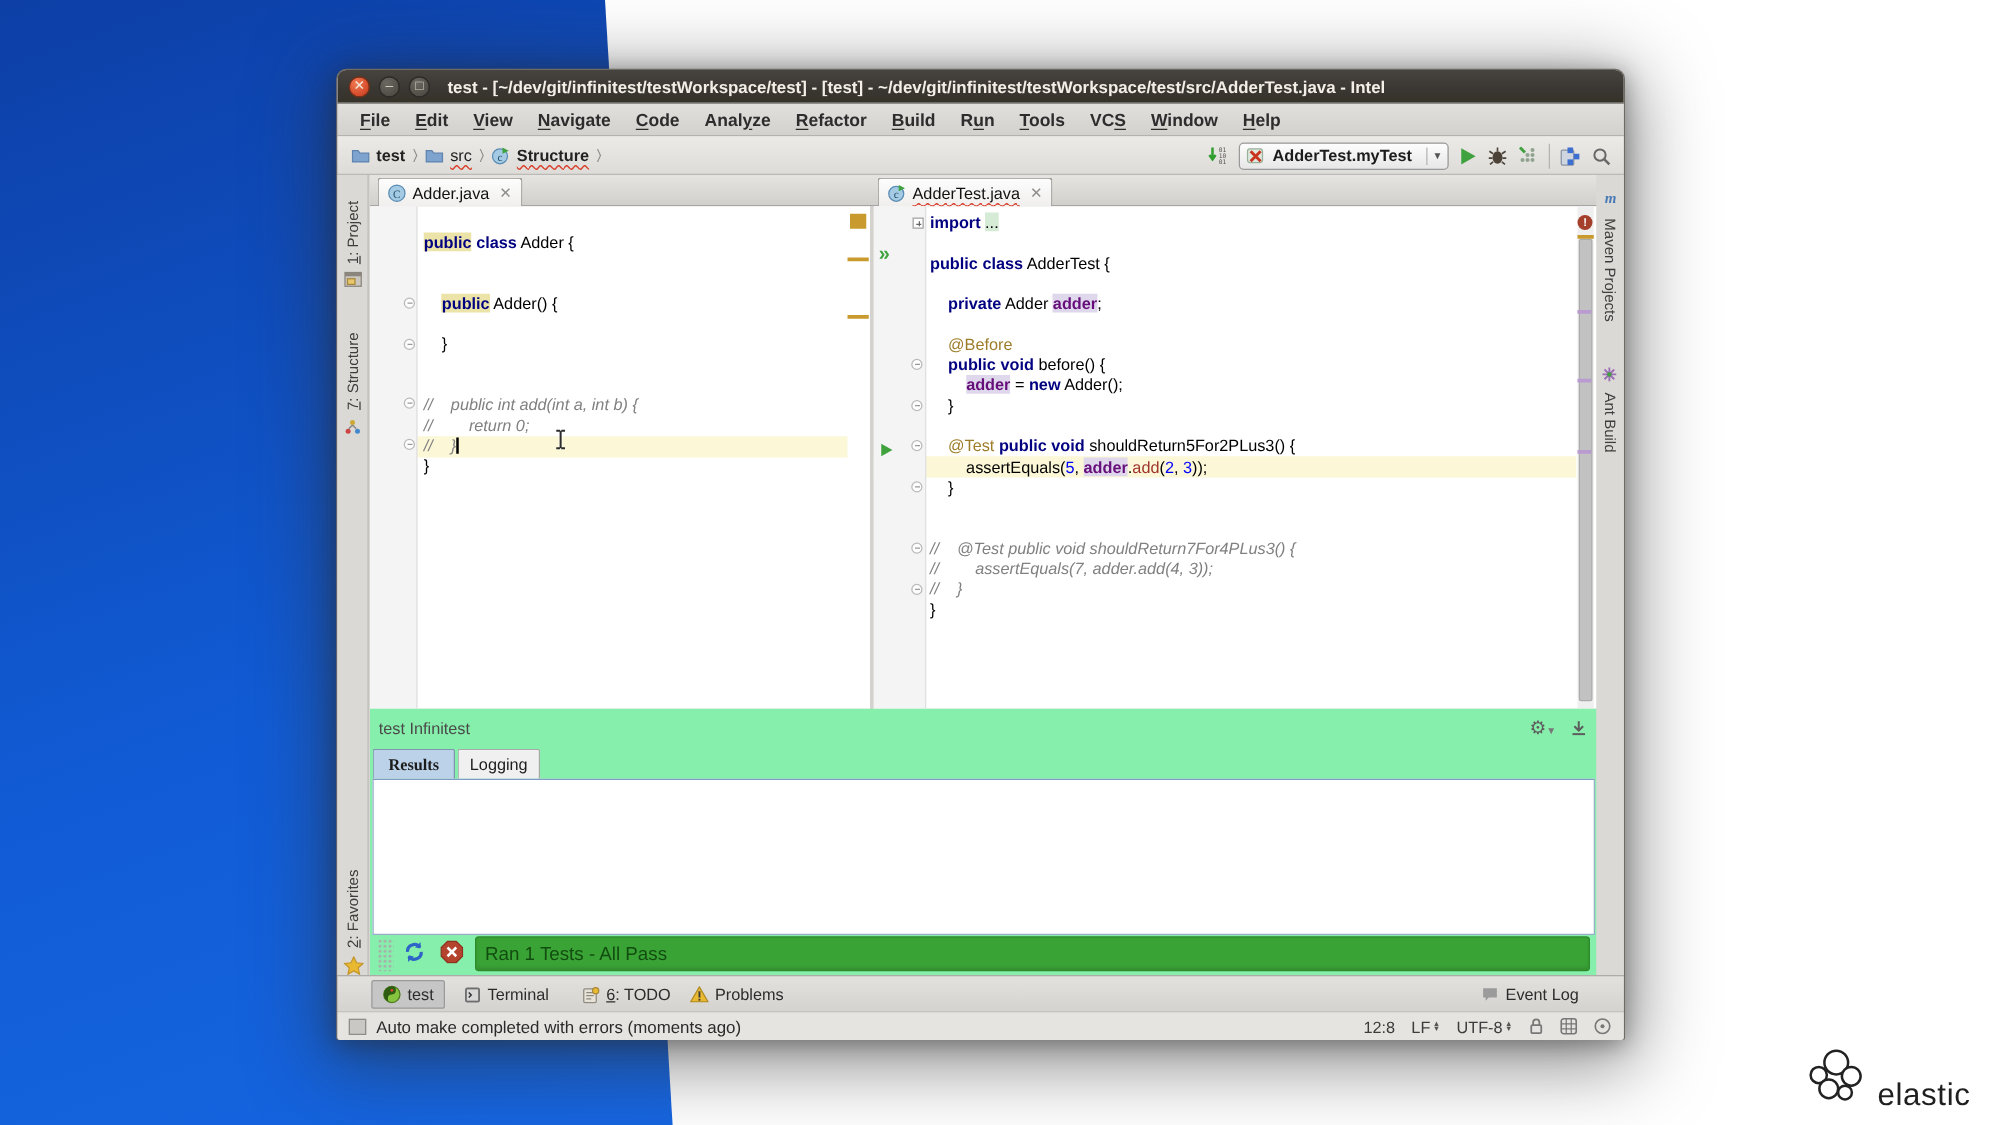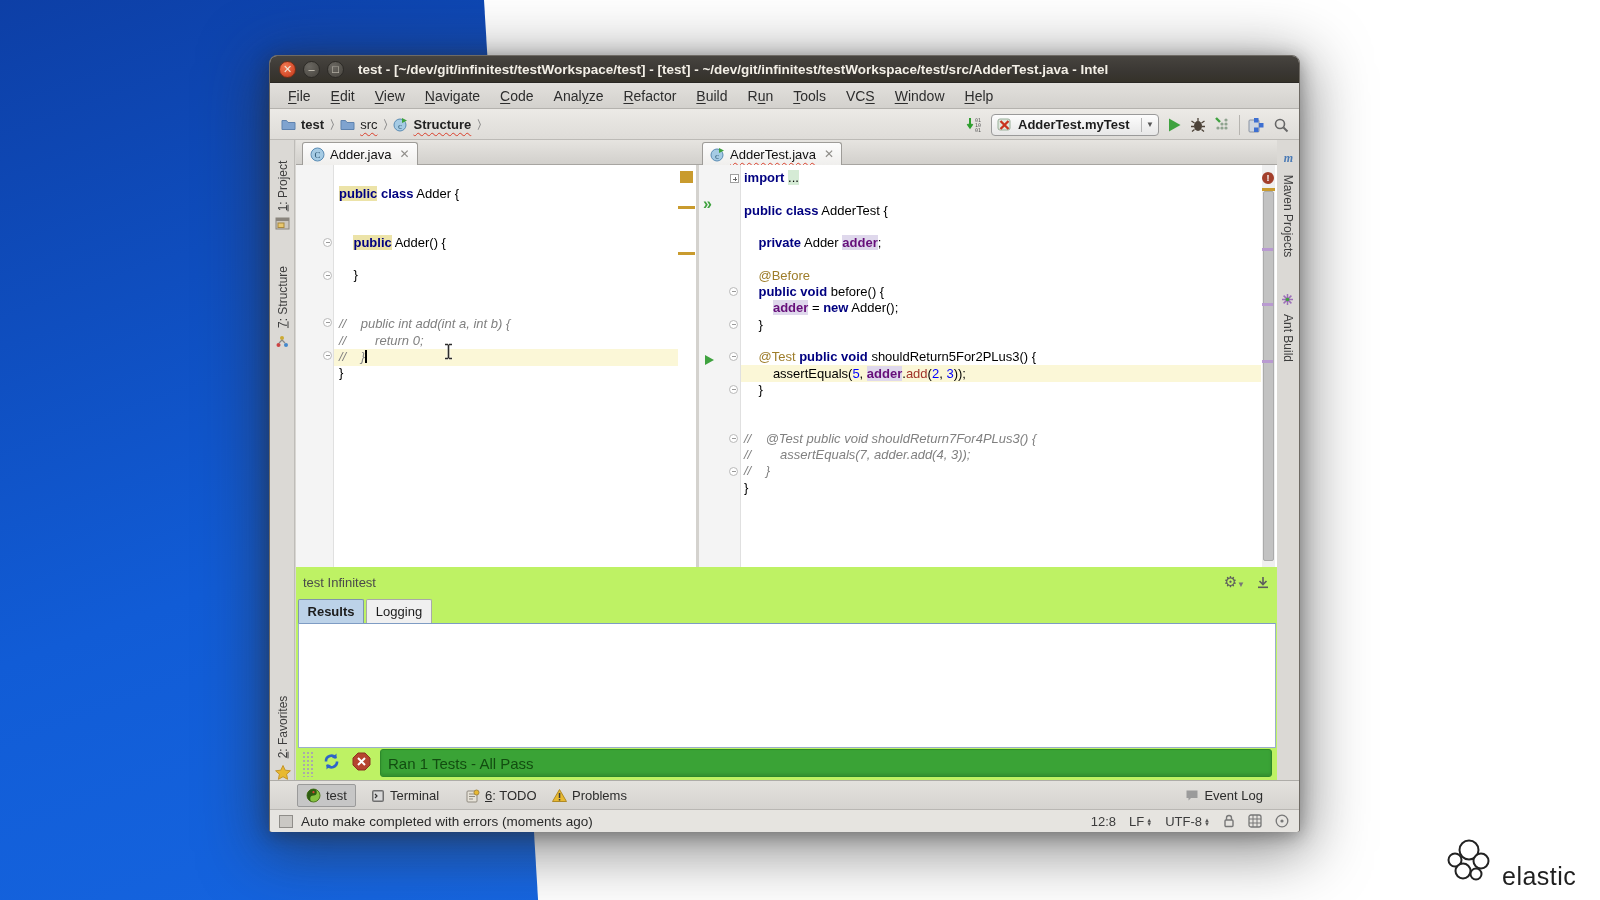--- a/index.html
+++ b/index.html
@@ -24,21 +24,21 @@
   .wbtn.minmax { background:radial-gradient(circle at 35% 30%,#6b6862,#55524c 60%,#45423c); border:1px solid #2c2a26; }
   .wbtn span { position:absolute; inset:0; display:flex; align-items:center; justify-content:center;
                font-size:11px; color:#efe7d9; line-height:1; }
   .wbtn.minmax span { color:#d6d1c4; }
   .title-text { margin-left:14px; color:#f3efe6; font-weight:bold; font-size:13.5px; white-space:nowrap; overflow:hidden; flex:1 1 auto; }
 
   
   .menubar { position:absolute; left:0; top:27px; width:100%; height:26px;
              background:linear-gradient(#e2e0dc,#d3d1cd); border-bottom:1px solid #b4b2ae;
              display:flex; align-items:center; padding-left:8px; }
-  .menu-item { font-size:14px; color:#2d2d2d; padding:0 10px; }
+  .menu-item { font-size:14px; color:#2d2d2d; padding:0 10px;font-weight:bold; }
   .menu-item u { text-decoration:underline; text-underline-offset:2px; }
 
   
   .navbar { position:absolute; left:0; top:53px; width:100%; height:31px;
             background:linear-gradient(#eceae6,#dedcd8); border-bottom:1px solid #bcbab6;
             display:flex; align-items:center; }
   .crumbs { display:flex; align-items:center; margin-left:11px; gap:2px; }
   .crumb { display:flex; align-items:center; gap:5px; font-size:13px; color:#222; }
   .crumb.bold .crumb-label { font-weight:bold; }
   .crumb-label.err { text-decoration-line:underline; text-decoration-style:wavy; text-decoration-color:#d93f2b;
@@ -112,30 +112,30 @@
   
   .estripe-sq { position:absolute; background:#c99b2e; }
   .mark-amber { position:absolute; height:3px; background:#c99b2e; }
   .mark-purple { position:absolute; height:3px; background:#b99ad1; }
   .err-circ { position:absolute; width:12px; height:12px; border-radius:50%; background:#a33f2b; color:#fff;
               font-size:9px; font-weight:bold; display:flex; align-items:center; justify-content:center; }
   .rp-track { position:absolute; right:2px; top:0; width:13px; height:100%; background:#efefef; }
   .rp-thumb { position:absolute; right:3px; top:26px; width:11px; height:370px; background:#c2c2c2; border:1px solid #ababab; border-radius:2px; }
 
   
-  .bpanel { position:absolute; left:0; top:427px; width:100%; height:213px; background:#bef264; }
+  .bpanel { position:absolute; left:0; top:427px; width:100%; height:213px; background:#86efac; }
   .bp-head { position:absolute; left:0; top:0; width:100%; height:30px; display:flex; align-items:center; }
   .bp-title { margin-left:7px; font-size:13px; color:#4a4a4a; }
   .bp-icons { position:absolute; right:8px; display:flex; align-items:center; gap:12px; }
   .gear { color:#5d5d5d; font-size:15px; }
   .gear small { font-size:8px; color:#777; }
   .bp-tabs { position:absolute; left:0; top:30px; width:100%; height:26px; }
   .btab { position:absolute; top:2px; height:24px; display:flex; align-items:center; justify-content:center;
           font-size:13px; color:#1c1c1c; border:1px solid #a9a9a9; border-bottom:none; border-radius:2px 2px 0 0; background:#f0f0f0; }
-  .btab.sel { background:#bcd2e8; border-color:#8096ac; font-weight:bold; }
+  .btab.sel { background:#bcd2e8; border-color:#8096ac; font-weight:bold;font-family:Liberation Serif, serif; }
   .bp-content { position:absolute; left:2px; top:56px; width:978px; height:125px; background:#fff;
                 border:1px solid #9aaecc; border-top-color:#7e9cc4; }
   .bp-bottom { position:absolute; left:0; top:181px; width:100%; height:32px; }
   .drag-dots { position:absolute; left:6px; top:3px; width:13px; height:26px;
                background-image:radial-gradient(#aaa 1px, transparent 1.2px); background-size:4px 4px; }
   .runbar-btn { position:absolute; top:2px; width:23px; height:23px; display:flex; align-items:center; justify-content:center; }
   .greenbar { position:absolute; left:84px; top:1px; width:892px; height:28px; background:#3aa336;
               border:1px solid #2d8a2a; border-radius:3px; display:flex; align-items:center;
               box-shadow:inset 0 -2px 3px rgba(0,0,0,.12); }
   .greenbar span { margin-left:7px; font-size:15px; color:#124d10; }

